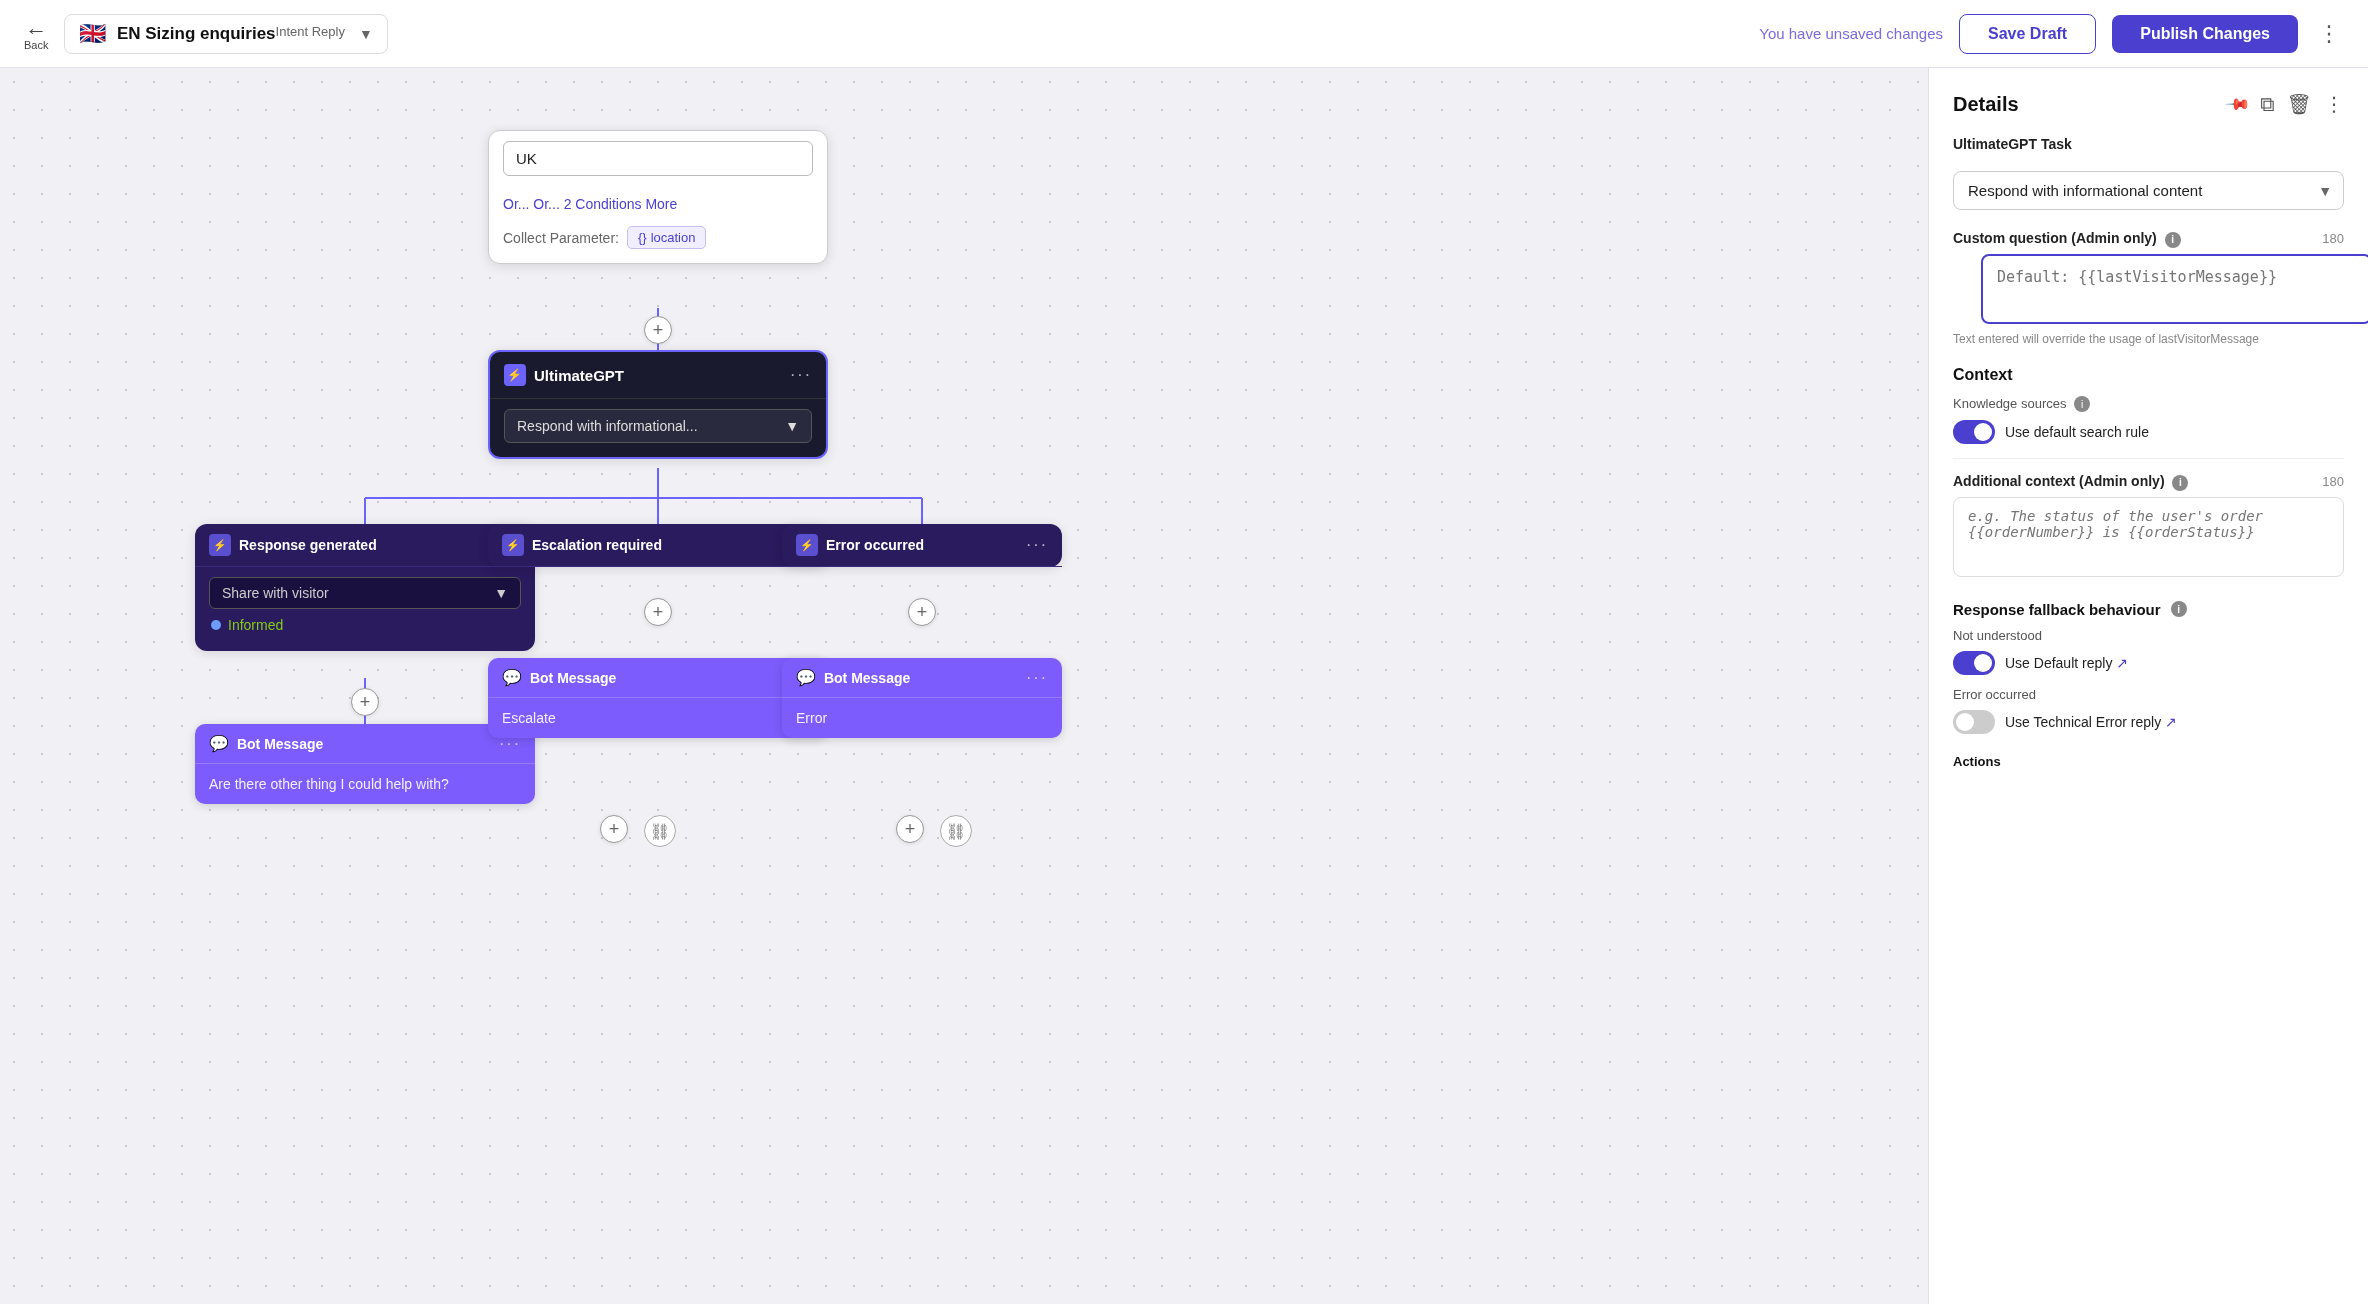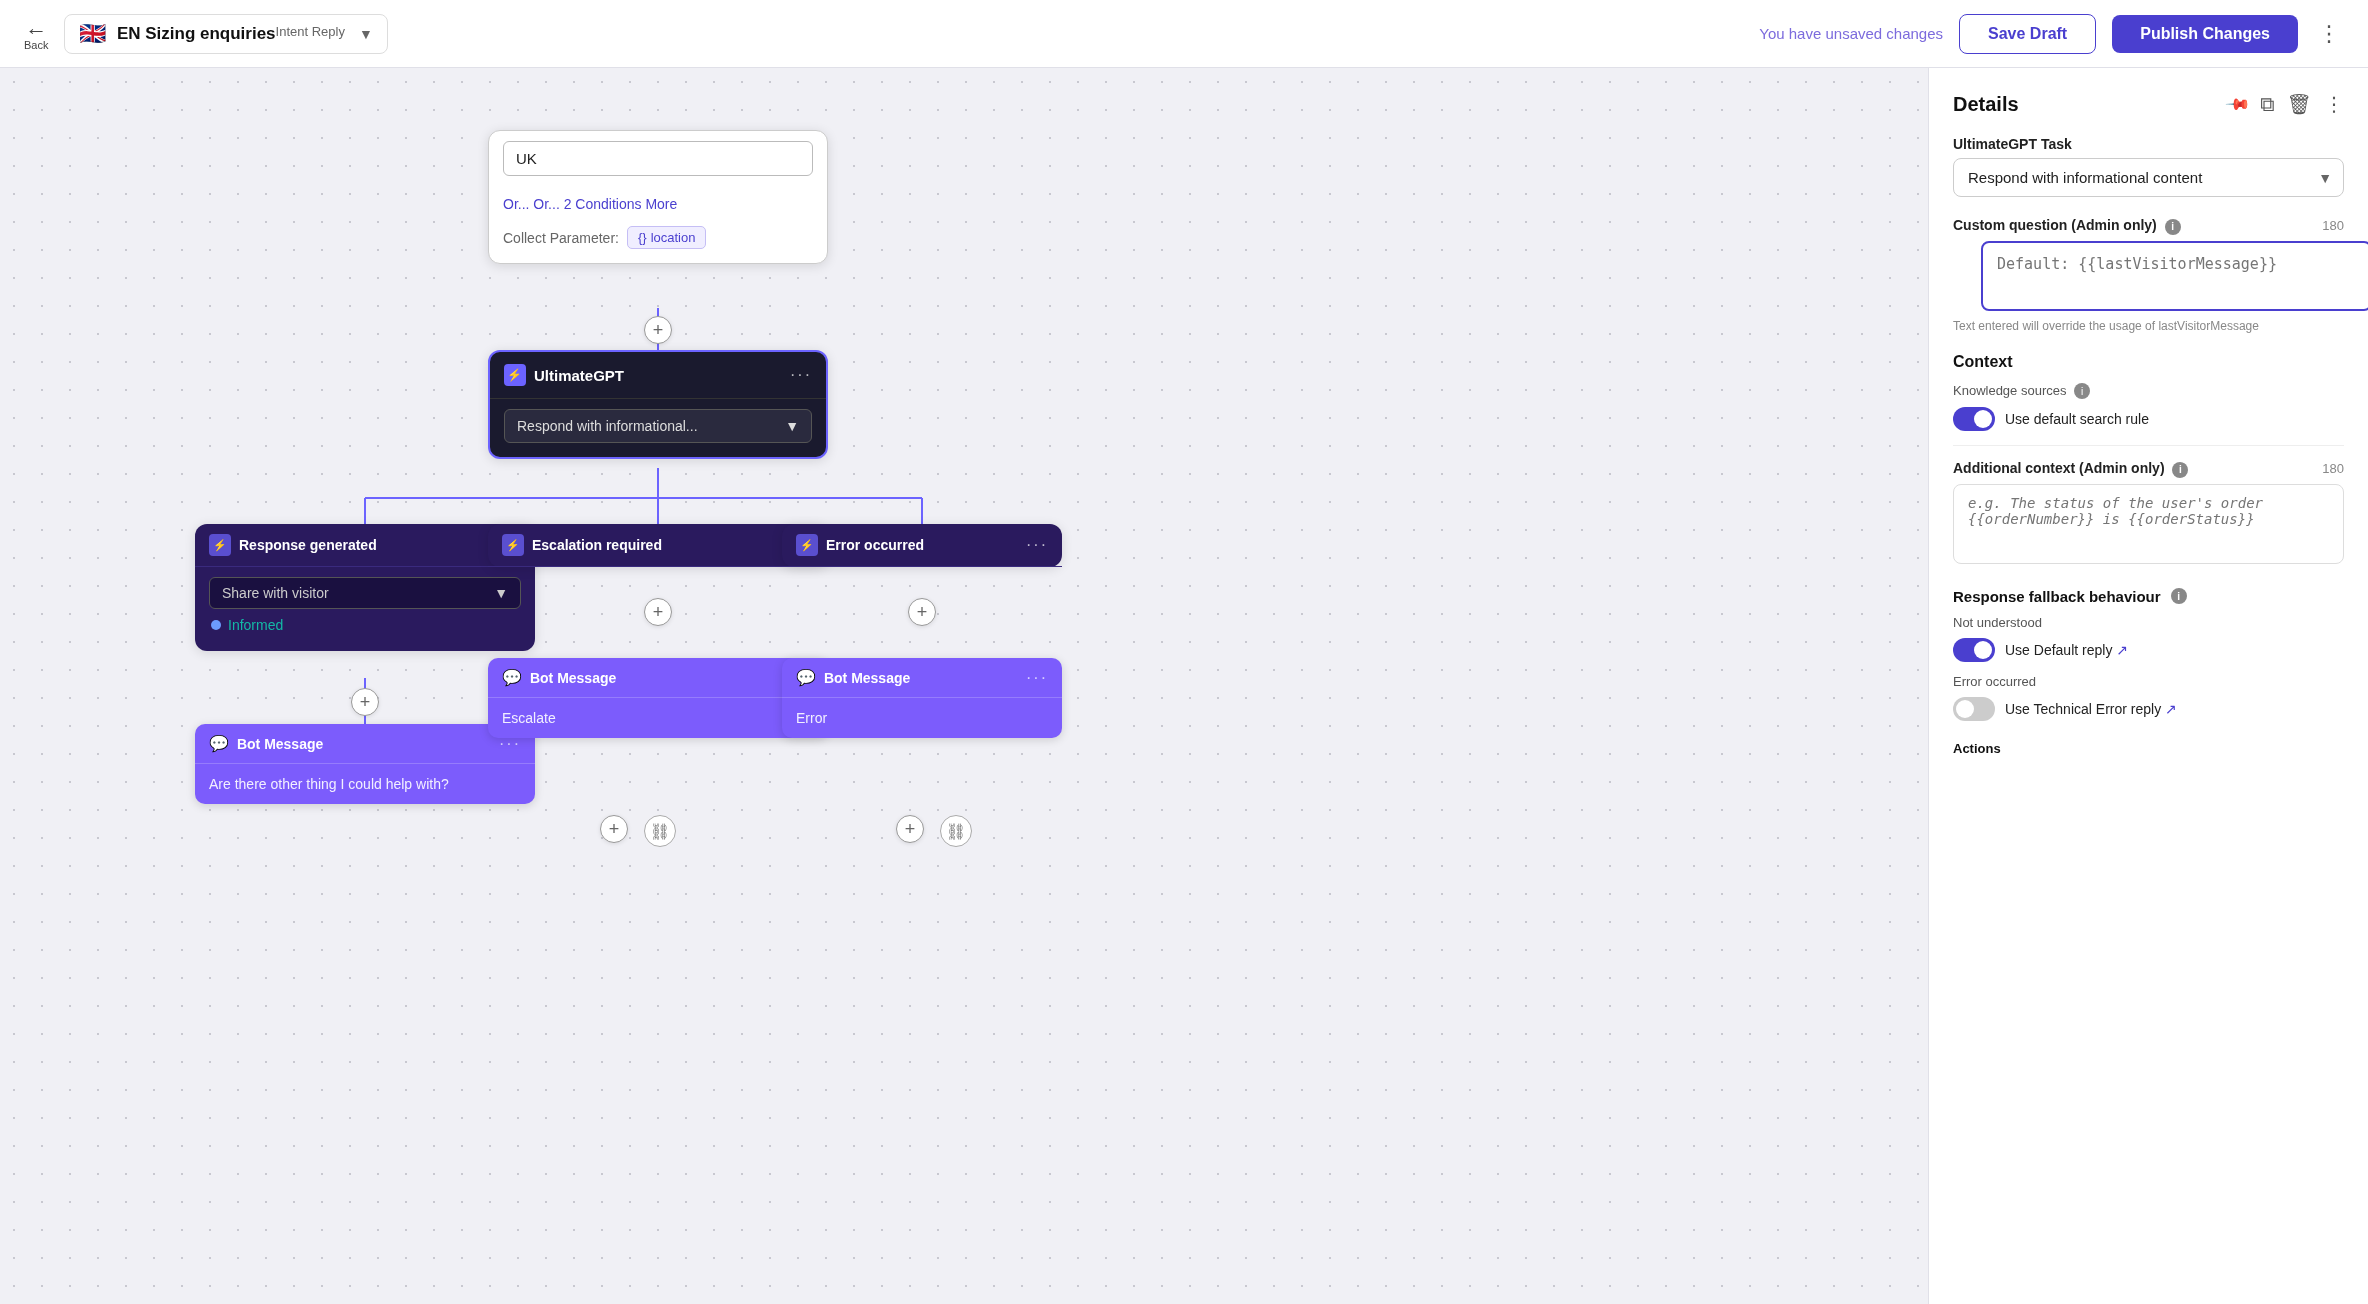--- a/index.html
+++ b/index.html
@@ -102,21 +102,21 @@
       padding: 10px 14px; border-bottom: 1px solid #3a2a7e;
     }
     .node-dark-title { display: flex; align-items: center; gap: 8px; font-size: 14px; font-weight: 600; }
     .node-icon-box { width: 22px; height: 22px; background: #5a4fcf; border-radius: 4px; display: flex; align-items: center; justify-content: center; font-size: 11px; }
     .node-dark-body { padding: 10px 14px; }
     .share-select {
       display: flex; align-items: center; justify-content: space-between;
       background: #1a1040; border: 1px solid #555; border-radius: 6px;
       padding: 7px 12px; font-size: 14px; color: #ccc; cursor: pointer;
     }
-    .informed-badge { display: flex; align-items: center; gap: 7px; padding: 8px 2px; font-size: 14px; color: #14b8a6; }
+    .informed-badge { display: flex; align-items: center; gap: 7px; padding: 8px 2px; font-size: 14px; color: #84cc16; }
     .informed-dot { width: 10px; height: 10px; background: #6c9cff; border-radius: 50%; }
 
     
     .node-escalation {
       top: 456px; left: 488px; width: 340px;
       background: #2a1a5e; color: #fff;
     }
 
     
     .node-error {
@@ -164,21 +164,21 @@
       border: 1.5px solid #aaa; border-radius: 50%; display: flex; align-items: center; justify-content: center;
       font-size: 16px; color: #666; cursor: pointer;
     }
 
     
     .panel-header { display: flex; align-items: center; justify-content: space-between; margin-bottom: 20px; }
     .panel-title { font-size: 20px; font-weight: 700; color: #111; }
     .panel-actions { display: flex; align-items: center; gap: 12px; }
     .panel-action-icon { font-size: 20px; color: #555; cursor: pointer; }
 
-    .panel-label { font-size: 14px; font-weight: 600; color: #222; margin-bottom: 6px; }
+    .panel-label { font-size: 14px; font-weight: 600; color: #222; margin-bottom: 19px; }
     .panel-select-wrapper { position: relative; margin-bottom: 20px; }
     .panel-select {
       width: 100%; border: 1.5px solid #ccc; border-radius: 8px;
       padding: 10px 14px; font-size: 15px; color: #222; background: #fff;
       appearance: none; cursor: pointer;
     }
     .panel-select-arrow { position: absolute; right: 12px; top: 50%; transform: translateY(-50%); font-size: 14px; color: #666; pointer-events: none; }
 
     .panel-section { margin-bottom: 20px; }
     .panel-section-label { font-size: 14px; font-weight: 600; color: #222; display: flex; align-items: center; justify-content: space-between; margin-bottom: 6px; }

